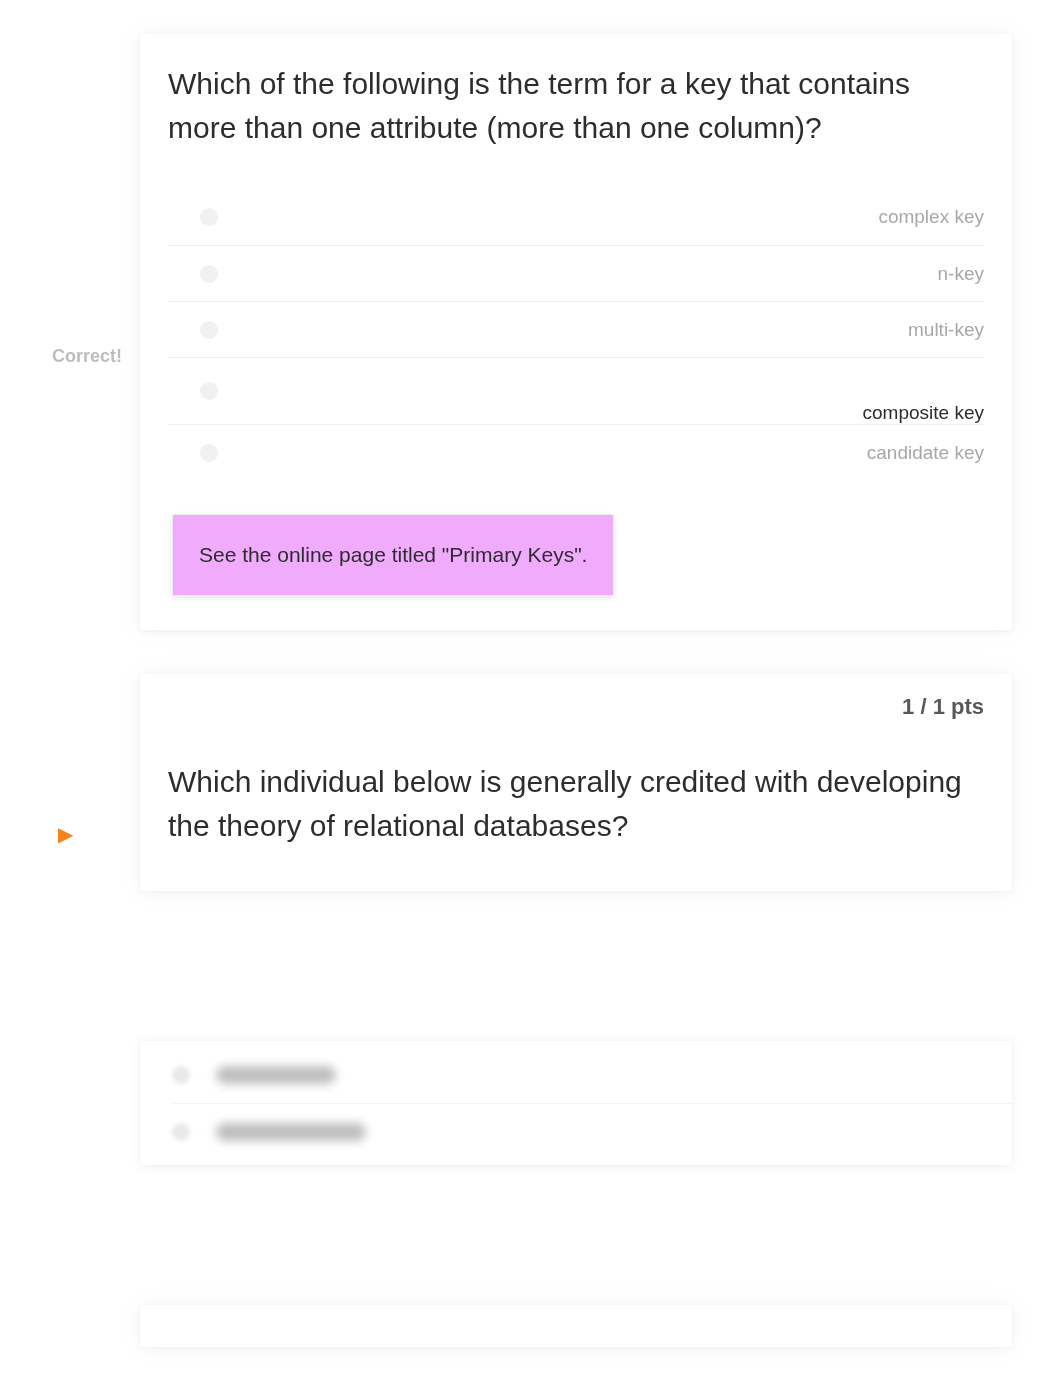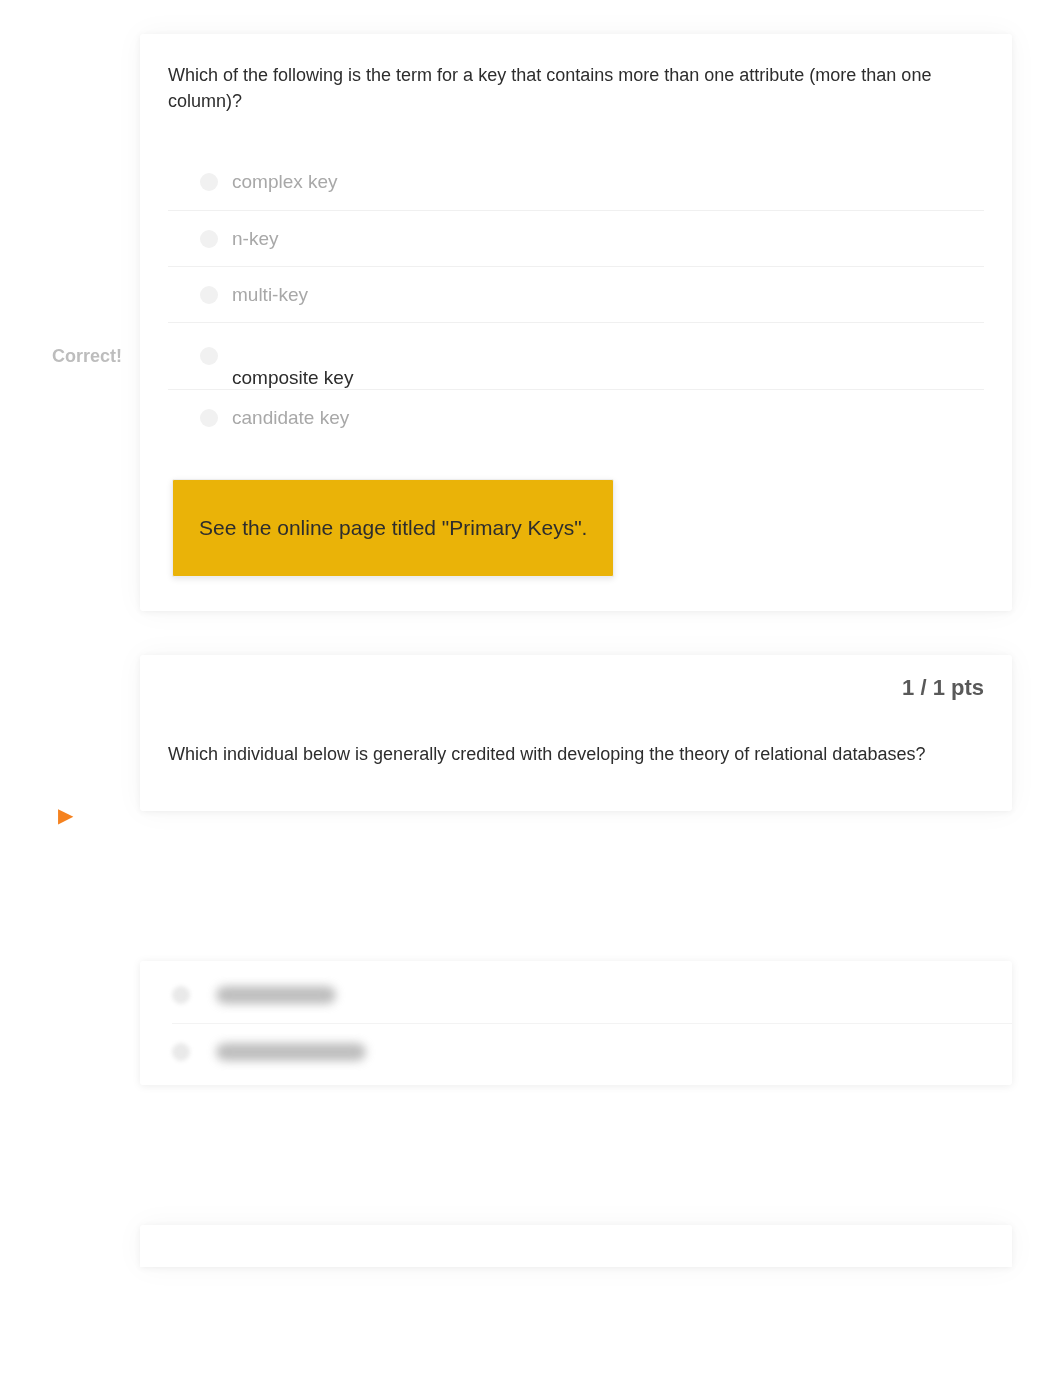--- a/index.html
+++ b/index.html
@@ -54,36 +54,37 @@
     justify-content: flex-end;
     align-items: flex-end;
     padding: 20px 28px 0 28px;
   }
   .pts {
     font-size: 22px;
     font-weight: 700;
     color: #595959;
   }
   .question-text {
-    font-size: 18px;
+    font-size: 30px;
     line-height: 1.45;
     color: #2d2d2d;
     margin-bottom: 40px;
   }
   .options {
     display: flex;
     flex-direction: column;
   }
   .option-row {
     display: flex;
     align-items: center;
     min-height: 56px;
     border-top: 1px solid #f0f0f0;
     padding-left: 32px;
     position: relative;
+    justify-content: space-between;
   }
   .option-row:first-child {
     border-top: none;
   }
   .radio {
     width: 18px;
     height: 18px;
     border-radius: 50%;
     background: #f1f1f1;
     margin-right: 14px;
@@ -93,27 +94,27 @@
     font-size: 19px;
     color: #a8a8a8;
   }
   .option-label.selected {
     color: #2d2d2d;
     margin-top: 44px;
   }
   .feedback-box {
     margin: 34px 0 0 4px;
     display: inline-block;
-    padding: 36px 26px;
+    padding: 28px 26px;
     border: 1px solid #ededed;
     box-shadow: 0 2px 6px rgba(0,0,0,0.1);
     font-size: 21px;
     color: #2d2d2d;
     border-radius: 2px;
-    background: #eab308;
+    background: #f0abfc;
   }
   .spacer {
     height: 44px;
   }
   .hidden-options {
     padding-left: 32px;
   }
   .hidden-option-row {
     display: flex;
     align-items: center;

